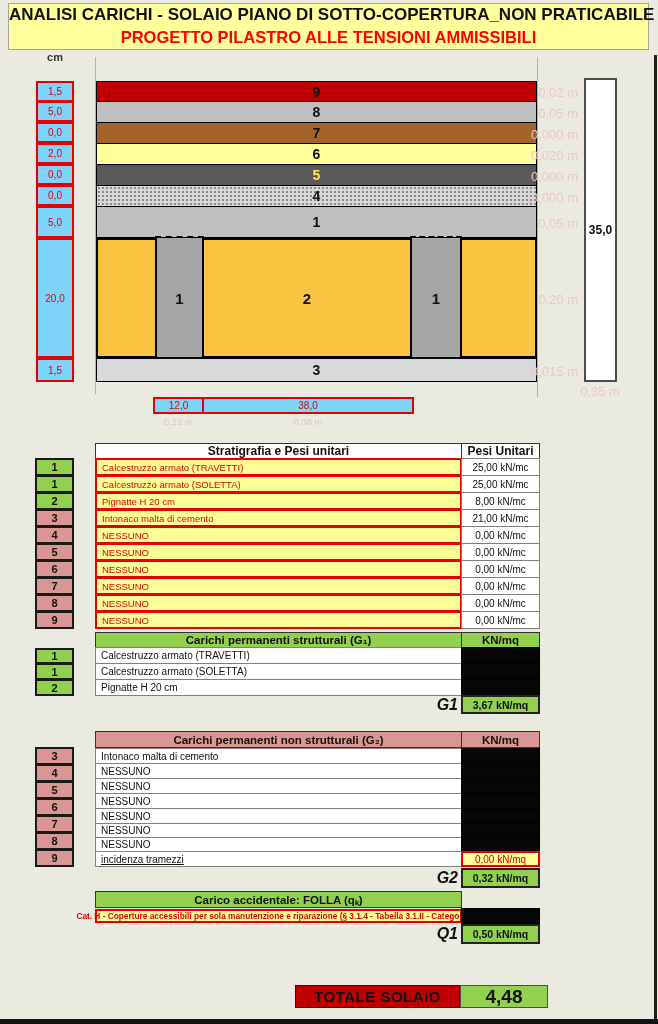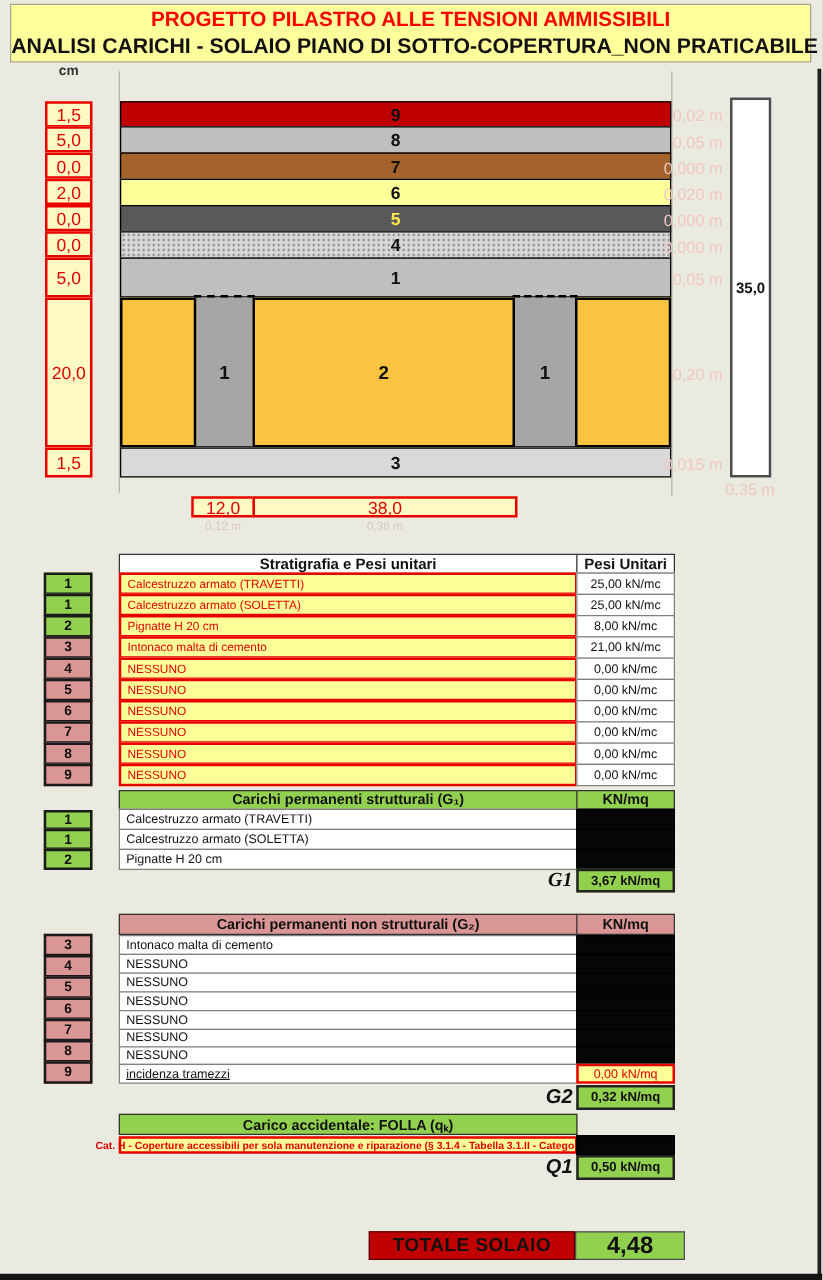--- a/index.html
+++ b/index.html
@@ -18,31 +18,31 @@
   .gtotal { background:#92D050; border:2px solid #222; font-weight:700; font-size:10.5px; color:#111; }
   .thdr { font-weight:700; font-size:12px; color:#111; border:1px solid #333; }
   .whdr { background:#fff; }
   .ghdr { background:#92D050; }
   .phdr { background:#D99694; }
   .wrow { background:#fff; border:1px solid #808080; font-size:10px; color:#111; padding-left:5px; }
   .layer { left:96px; width:441px; border:1px solid #000; font-weight:700; font-size:14px; color:#111; }
   .faint { color:#EFC8C2; font-size:13px; }
   .faint2 { color:#DCC8C0; font-size:9.5px; }
   .itot { font-style:italic; font-weight:700; font-size:16px; color:#111; text-align:right; }
-  .cmbox { background:#fef9c3; border:2px solid #E80000; color:#E00000; font-size:14px; }
+  .cmbox { background:#7dd3fc; border:2px solid #E80000; color:#E00000; font-size:10px; }
   .vline { width:1px; background:#b3b2a6; }
 </style>
 </head>
 <body>
 
 <div class="page">
 
   <div class="abs" style="left:8px;top:3px;width:641px;height:47px;background:#FFFF9C;border:1px solid #a6a593;text-align:center;">
+    <div style="margin-top:1px;font-size:17px;font-weight:700;color:#111;white-space:nowrap;">ANALISI CARICHI - SOLAIO PIANO DI SOTTO-COPERTURA_NON PRATICABILE</div>
     <div style="margin-top:3px;font-size:16.5px;font-weight:700;color:#FF0000;white-space:nowrap;">PROGETTO PILASTRO ALLE TENSIONI AMMISSIBILI</div>
-    <div style="margin-top:1px;font-size:17px;font-weight:700;color:#111;white-space:nowrap;">ANALISI CARICHI - SOLAIO PIANO DI SOTTO-COPERTURA_NON PRATICABILE</div>
   </div>
 
   <div class="abs vline" style="left:95px;top:57px;height:337px;"></div>
   <div class="abs vline" style="left:537px;top:57px;height:340px;"></div>
 
   <div class="abs" style="left:36px;top:51px;width:38px;text-align:center;font-weight:700;font-size:11px;color:#333;">cm</div>
   <div class="abs cmbox flexc" style="left:36px;top:81px;width:38px;height:21px;">1,5</div>
   <div class="abs cmbox flexc" style="left:36px;top:101px;width:38px;height:21px;">5,0</div>
   <div class="abs cmbox flexc" style="left:36px;top:122px;width:38px;height:21px;">0,0</div>
   <div class="abs cmbox flexc" style="left:36px;top:143px;width:38px;height:21px;">2,0</div>
@@ -134,21 +134,21 @@
   <div class="abs idx idx-g flexc" style="left:35px;top:679px;width:39px;height:17px;">2</div>
 
   <div class="abs wrow flexl" style="left:95px;top:647px;width:367px;height:17px;">Calcestruzzo armato (TRAVETTI)</div>
   <div class="abs wrow flexl" style="left:95px;top:663px;width:367px;height:17px;">Calcestruzzo armato (SOLETTA)</div>
   <div class="abs wrow flexl" style="left:95px;top:679px;width:367px;height:17px;">Pignatte H 20 cm</div>
 
   <div class="abs blackcell" style="left:461px;top:647px;width:79px;height:17px;"></div>
   <div class="abs blackcell" style="left:461px;top:663px;width:79px;height:17px;"></div>
   <div class="abs blackcell" style="left:461px;top:679px;width:79px;height:17px;"></div>
 
-  <div class="abs itot" style="left:300px;top:696px;width:158px;font-family:Liberation Serif, serif;">G1</div>
+  <div class="abs itot" style="left:300px;top:696px;width:158px;">G1</div>
   <div class="abs gtotal flexc" style="left:461px;top:695px;width:79px;height:19px;">3,67 kN/mq</div>
 
   <div class="abs thdr phdr flexc" style="left:95px;top:731px;width:367px;height:17px;font-size:11.5px;">Carichi permanenti non strutturali (G₂)</div>
   <div class="abs thdr phdr flexc" style="left:461px;top:731px;width:79px;height:17px;font-size:11.5px;">KN/mq</div>
 
   <div class="abs idx idx-p flexc" style="left:35px;top:747px;width:39px;height:18px;">3</div>
   <div class="abs idx idx-p flexc" style="left:35px;top:764px;width:39px;height:18px;">4</div>
   <div class="abs idx idx-p flexc" style="left:35px;top:781px;width:39px;height:18px;">5</div>
   <div class="abs idx idx-p flexc" style="left:35px;top:798px;width:39px;height:18px;">6</div>
   <div class="abs idx idx-p flexc" style="left:35px;top:815px;width:39px;height:18px;">7</div>

